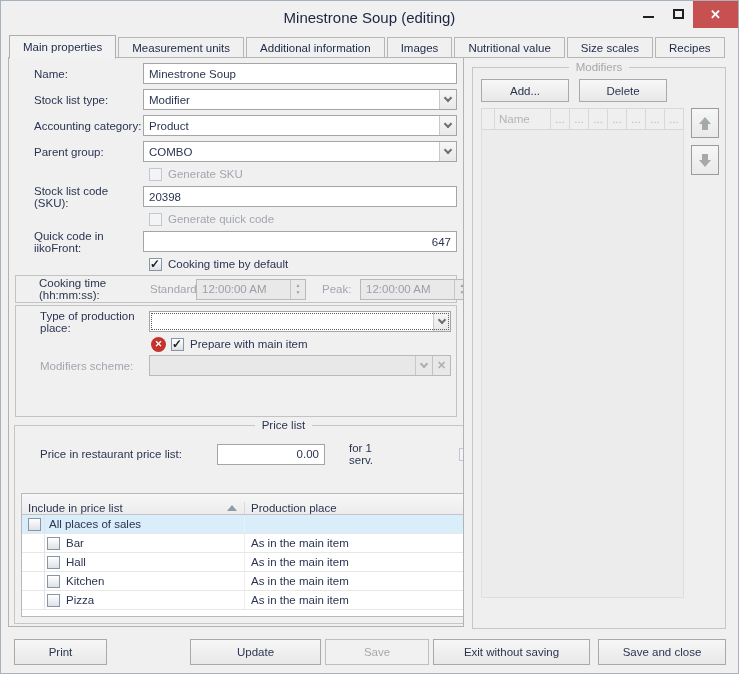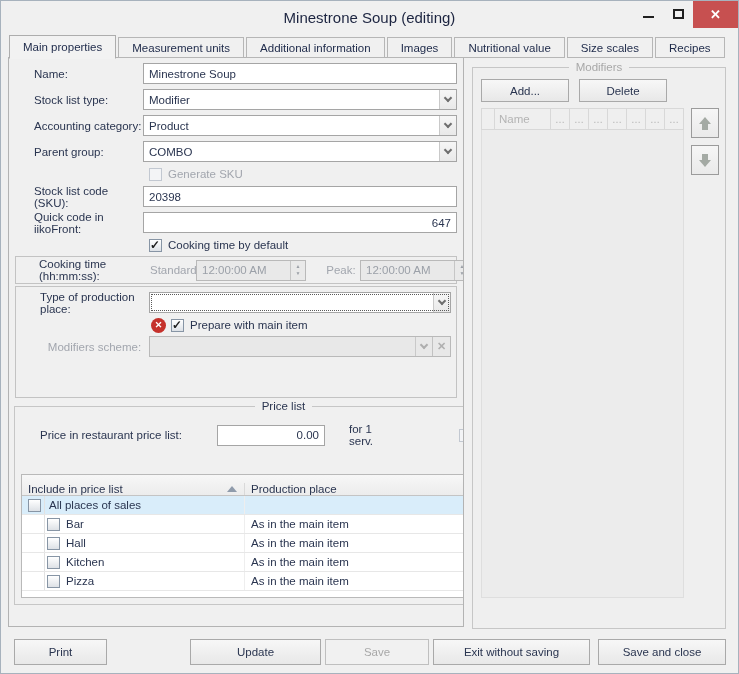--- a/index.html
+++ b/index.html
@@ -51,21 +51,21 @@
   
   .content { position: absolute; top: 56px; left: 7px; right: 7px; height: 570px; display: flex; }
   .left-panel {
     width: 476px; height: 100%;
     border: 1px solid #b3b3b3; background: #f0f0f0; overflow: hidden;
   }
   .right-panel { flex: 1; margin-left: 3px; padding-top: 2px; }
   
   .frow { display: flex; align-items: center; height: 21px; margin: 5px 6px 0; }
   .flabel { width: 128px; flex: 0 0 128px; color: #2a3550; padding-left: 19px; }
-  .flabel.dis, .dislabel, .chklabel.dis { color: #a2a6ae; text-align: center; }
+  .flabel.dis, .dislabel, .chklabel.dis { color: #a2a6ae; }
   .field {
     flex: 1; height: 21px; background: #fff; border: 1px solid #a5a5a5;
     display: flex; align-items: center; overflow: hidden; position: relative;
   }
   .fval { flex: 1; padding: 0 5px; white-space: nowrap; }
   .fval.num { text-align: right; }
   .fval.dis { color: #9ba0a8; }
   .combo-btn {
     width: 17px; height: 100%; flex: 0 0 17px;
     border-left: 1px solid #c9c9c9;
@@ -278,20 +278,24 @@
         <span class="chklabel dis">Generate SKU</span>
       </div>
 
       <div class="frow">
         <span class="flabel">Stock list code (SKU):</span>
         <div class="field">
           <span class="fval">20398</span>
         </div>
       </div>
 
+      <div class="chkrow">
+        <span class="checkbox disabled"></span>
+        <span class="chklabel dis">Generate quick code</span>
+      </div>
 
       <div class="frow">
         <span class="flabel">Quick code in iikoFront:</span>
         <div class="field">
           <span class="fval num">647</span>
         </div>
       </div>
 
       <div class="chkrow">
         <span class="checkbox checked"></span>

